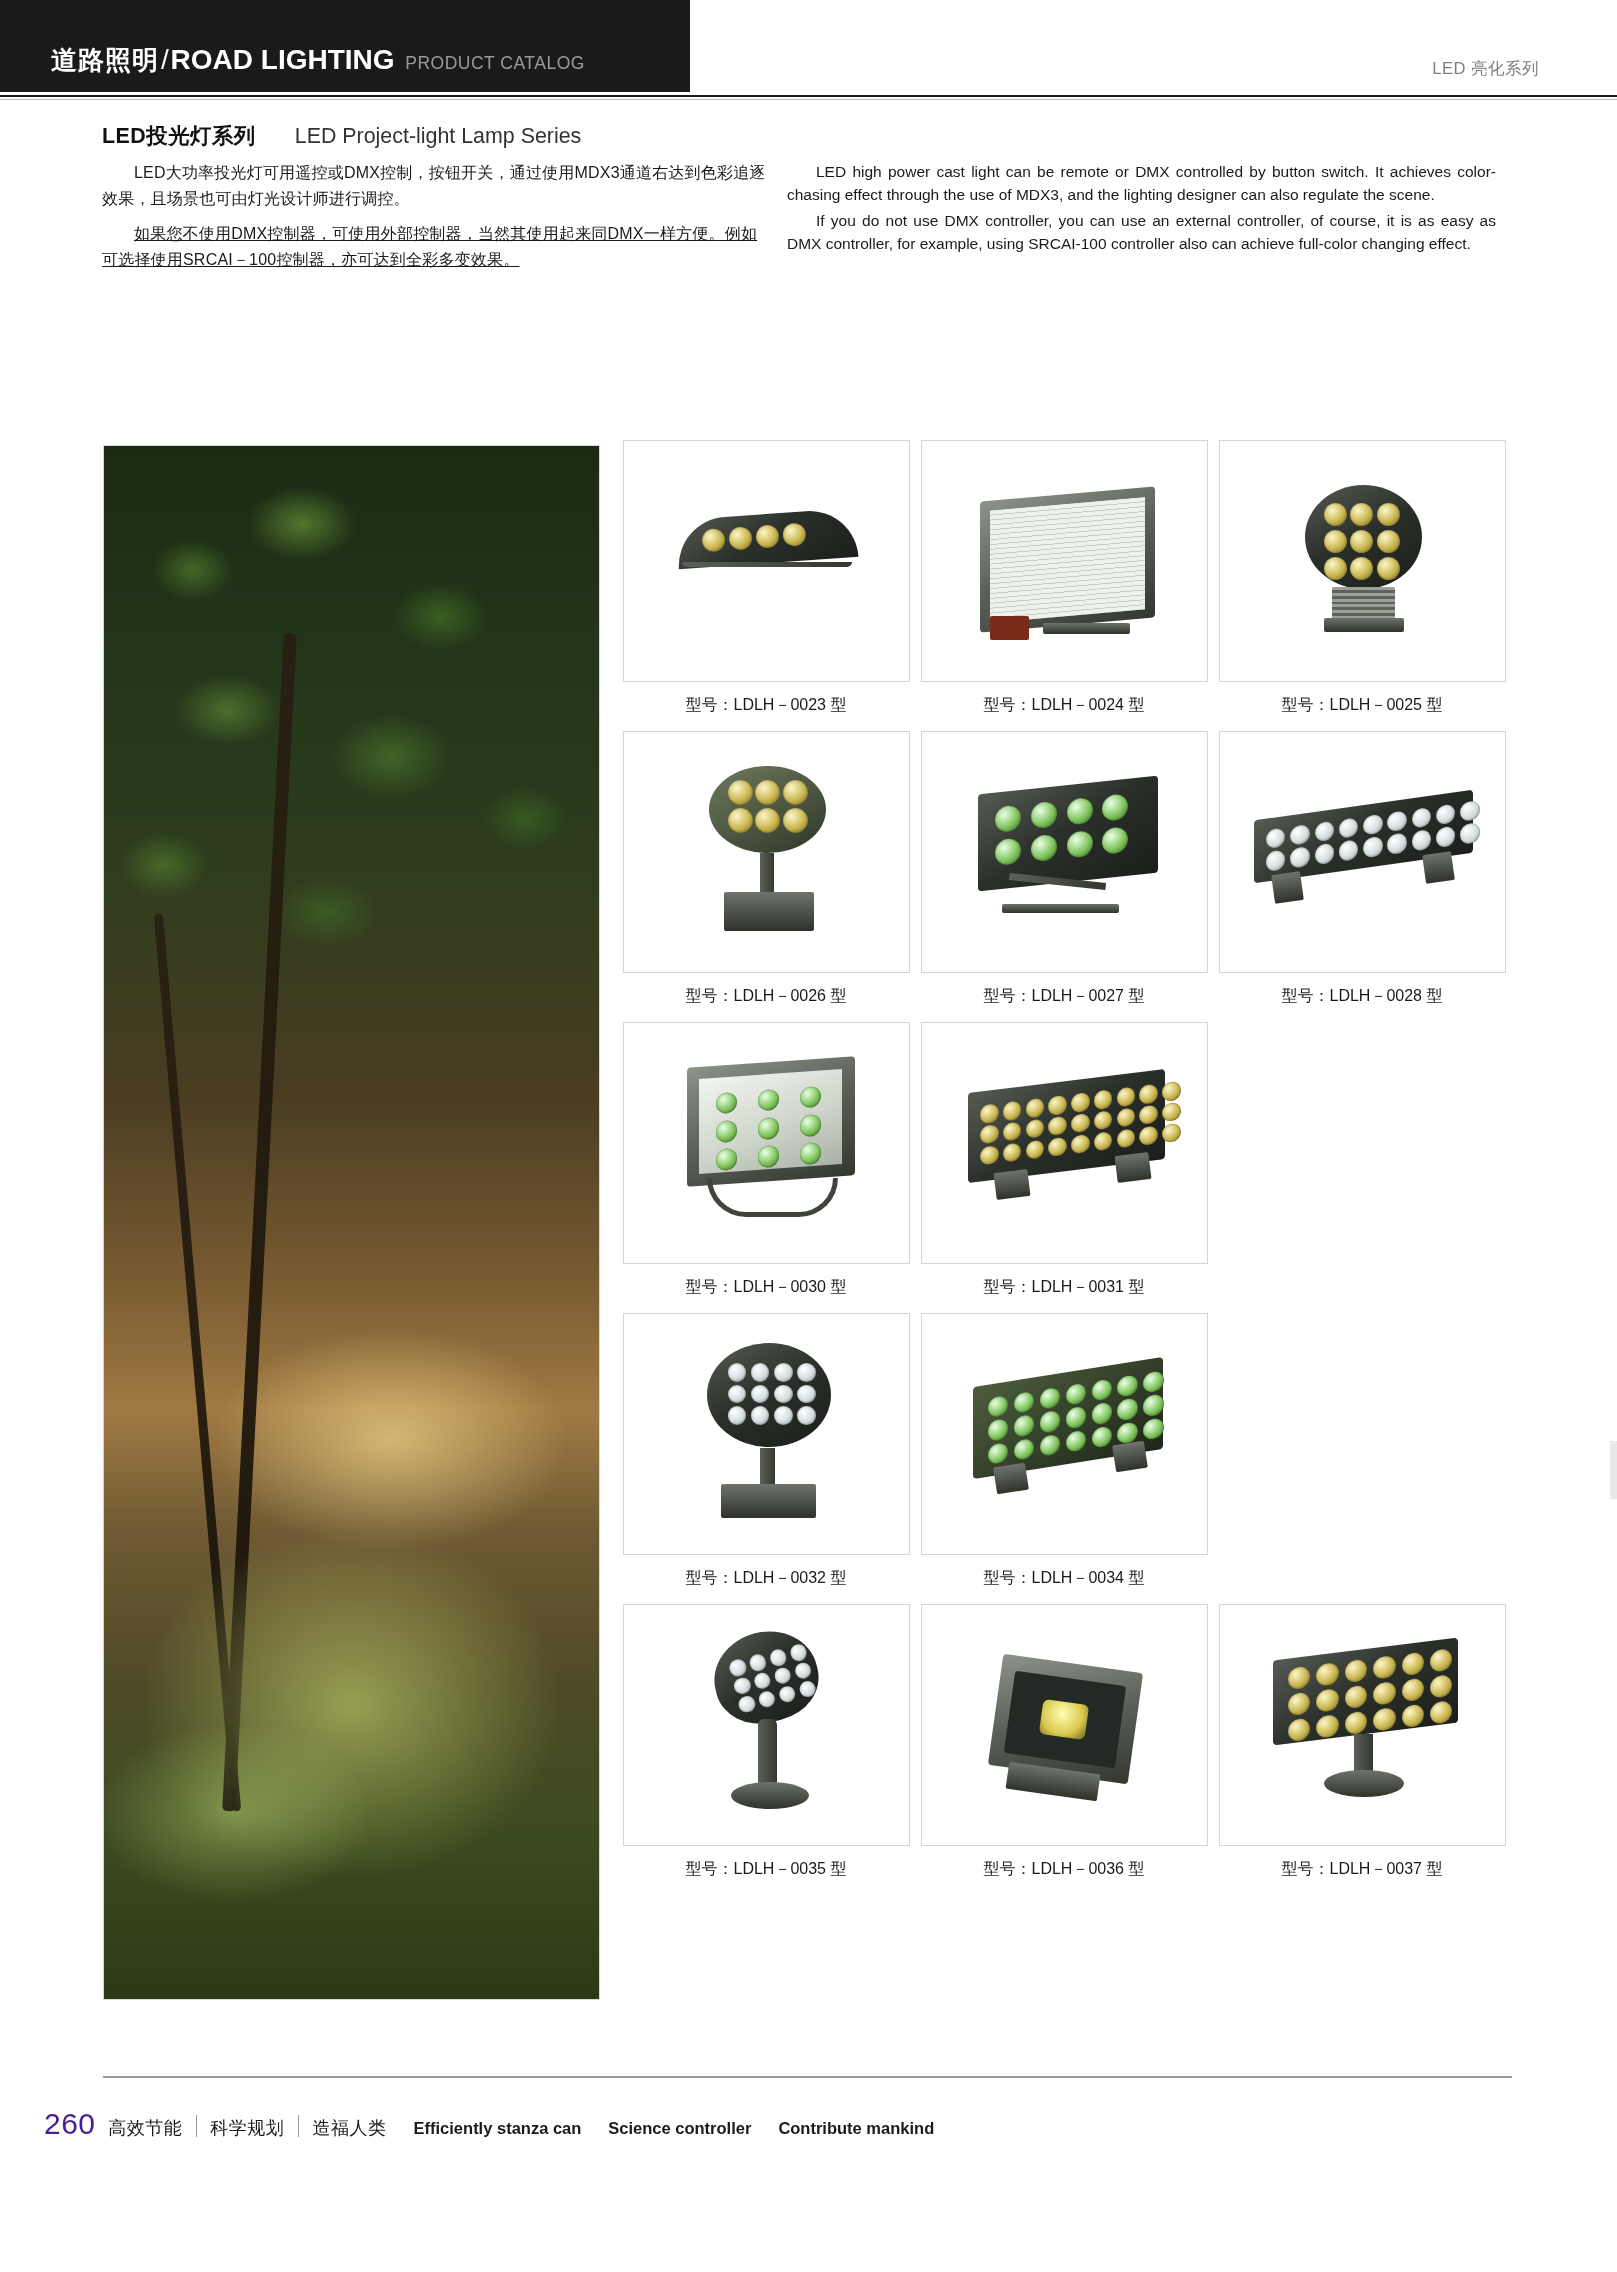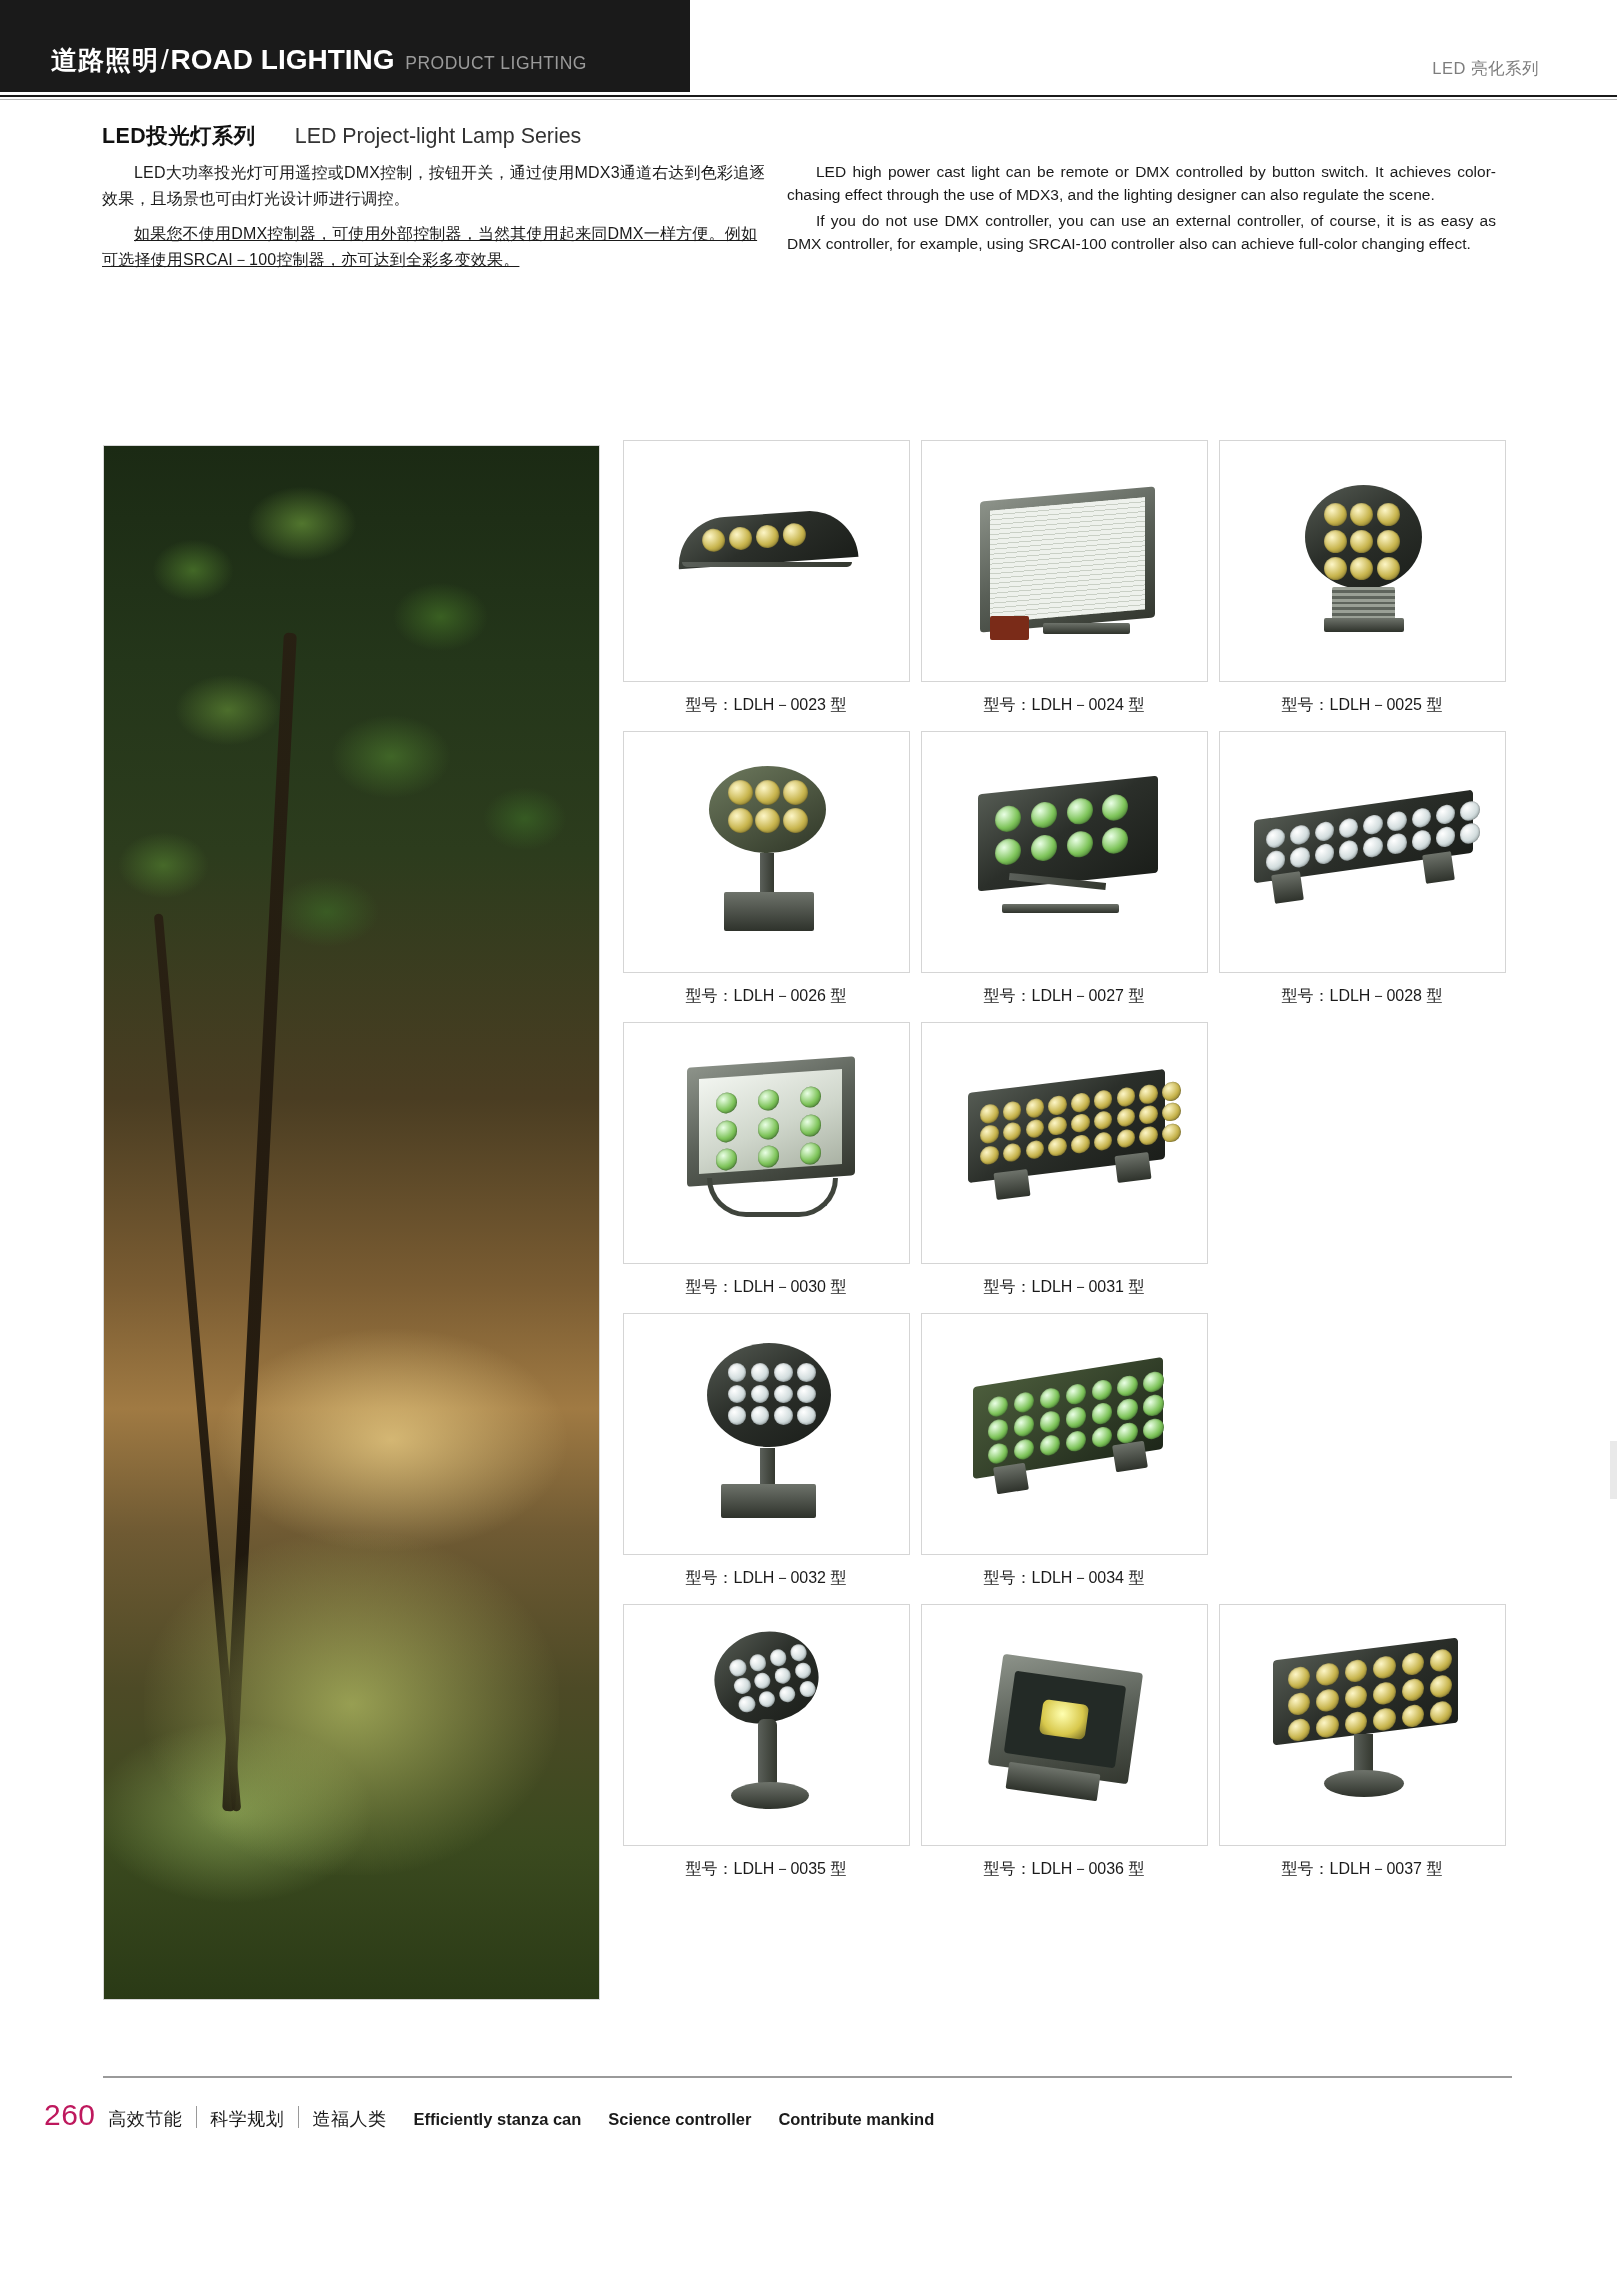--- a/index.html
+++ b/index.html
@@ -327,22 +327,23 @@
   }
   .footer-row {
     position: absolute;
     left: 44px;
     top: 22.4px;
     display: flex;
     align-items: baseline;
   }
   .page-num {
     font-size: 30px;
-    color: #be185d;
+    color: #4c1d95;
     letter-spacing: 0.5px;
+    margin-top: 9px;
   }
   .footer-cn {
     font-size: 18px;
     color: #1a1a1a;
     margin-left: 12.6px;
     letter-spacing: 0.5px;
   }
   .footer-div {
     display: inline-block;
     width: 1px;
@@ -371,21 +372,21 @@
 </style>
 </head>
 <body>
 
 <div class="header">
   <div class="header-black"></div>
   <div class="header-title">
     <span class="header-cn">道路照明</span>
     <span class="header-slash">/</span>
     <span class="header-en">ROAD LIGHTING</span>
-    <span class="header-sub">PRODUCT LIGHTING</span>
+    <span class="header-sub">PRODUCT CATALOG</span>
   </div>
   <div class="header-right">LED 亮化系列</div>
   <div class="header-rule"></div>
   <div class="header-rule2"></div>
 </div>
 
 <div class="intro">
   <div class="intro-heading">
     <span class="cn">LED投光灯系列</span>
     <span class="en">LED Project-light Lamp Series</span>

